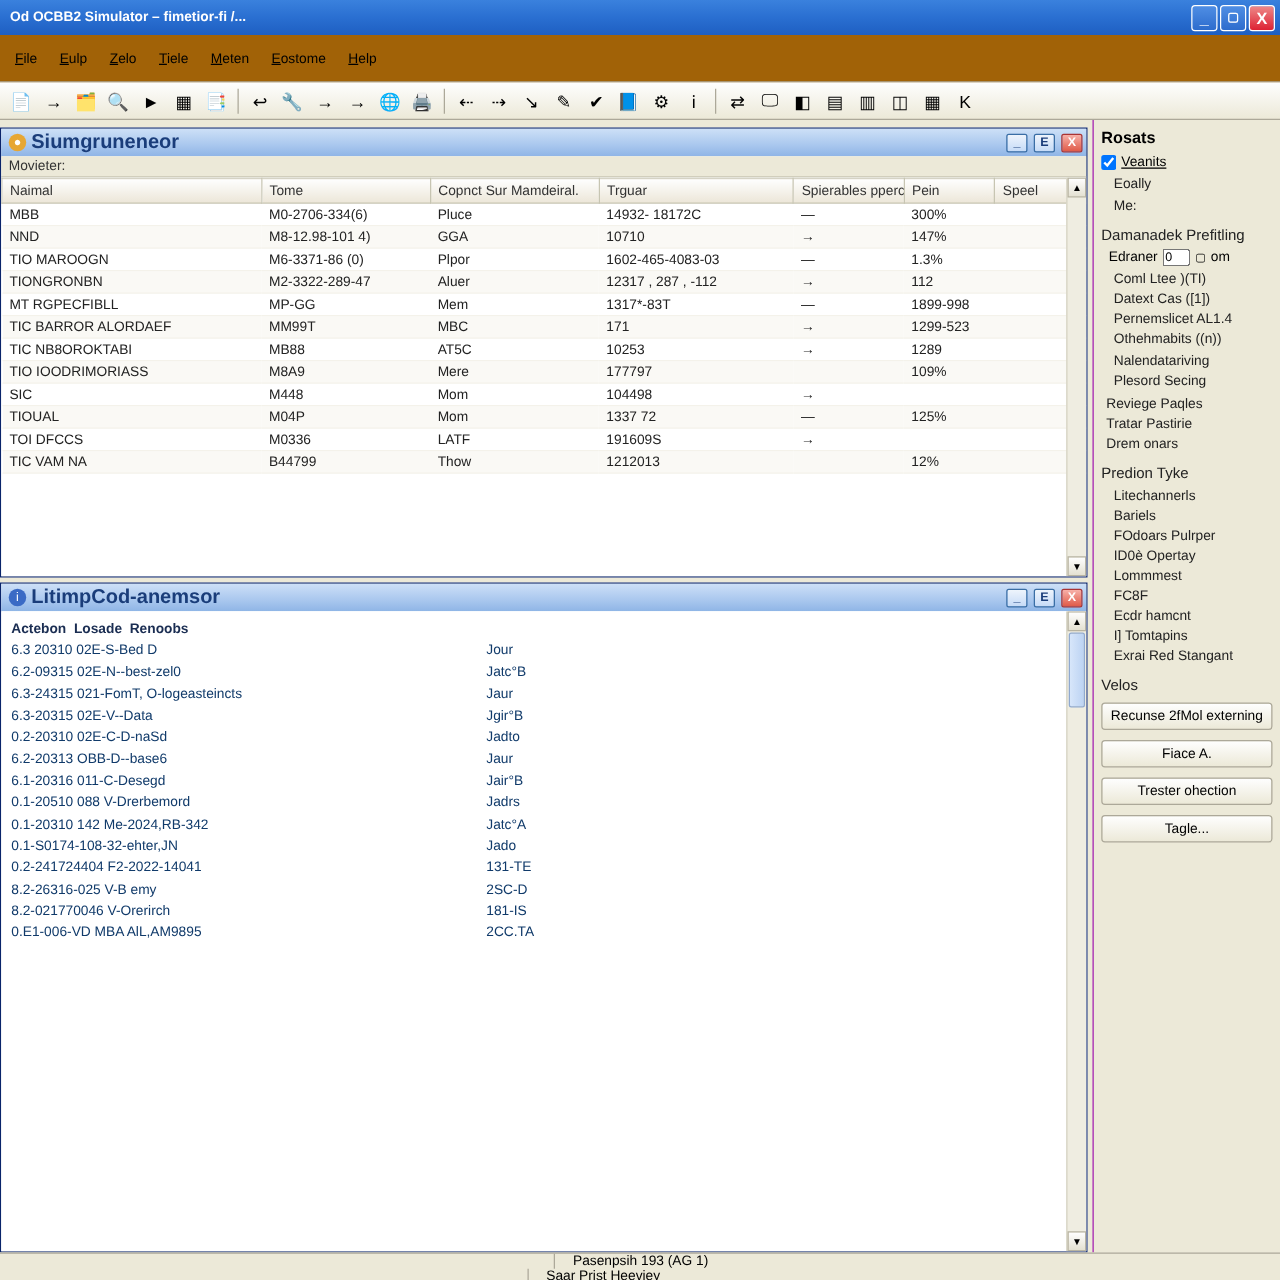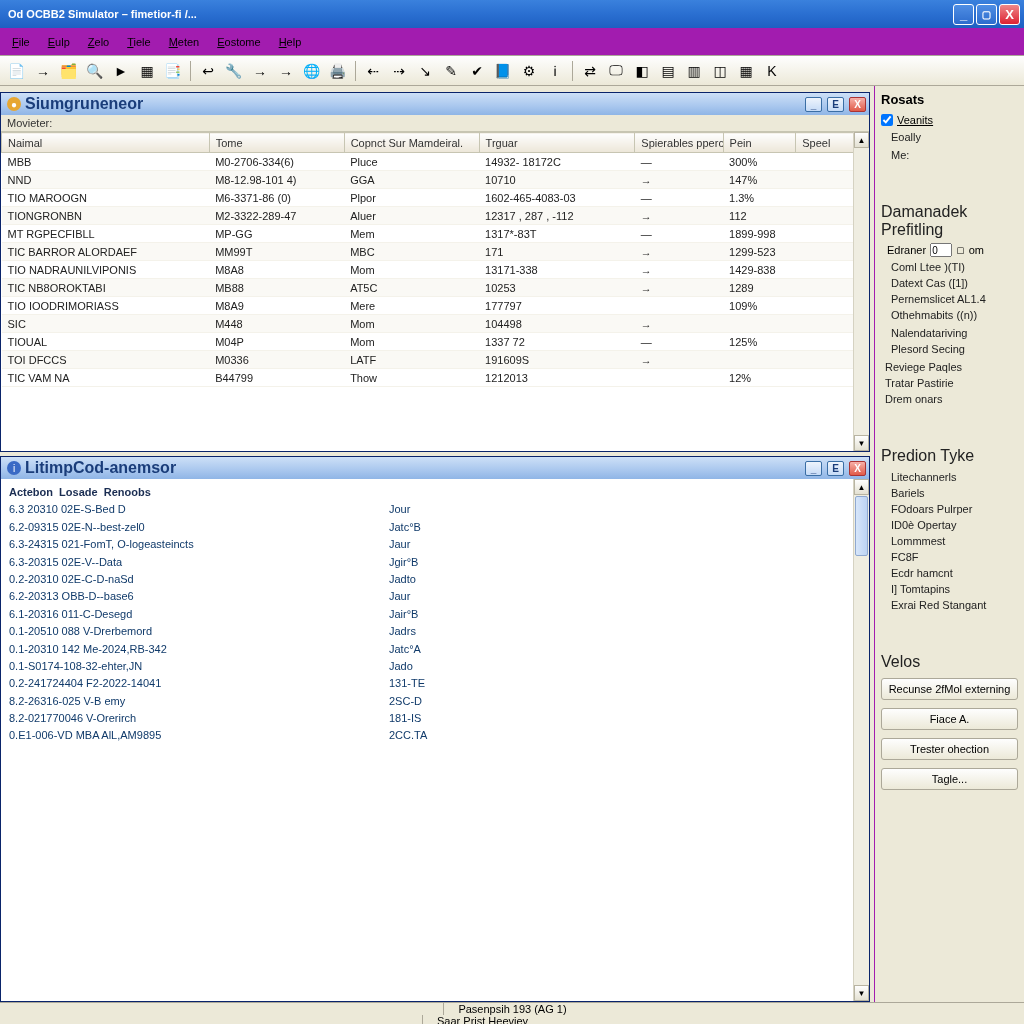--- a/index.html
+++ b/index.html
@@ -7,21 +7,21 @@
 
 
 .titlebar { height: 28px; background: linear-gradient(to bottom, #3a81dd 0%, #2a6fd1 50%, #1e5fc2 100%); display: flex; align-items: center; padding: 0 4px 0 8px; color: #fff; font-weight: bold; font-size: 13px; }
 .titlebar .spacer { flex: 1; }
 .winbtn { width: 21px; height: 21px; border: 1px solid #fff; border-radius: 3px; margin-left: 2px; display: flex; align-items: center; justify-content: center; font-weight: bold; font-size: 13px; cursor: pointer; }
 .winbtn.min { background: linear-gradient(#4f8ee4,#2d6ccd); color:#fff; }
 .winbtn.max { background: linear-gradient(#4f8ee4,#2d6ccd); color:#fff; font-size:10px; }
 .winbtn.close { background: linear-gradient(#e88,#d23); color:#fff; }
 
 
-.menubar { height: 28px; background: #a21caf; border-bottom: 1px solid #aca899; display: flex; align-items: center; padding: 0 4px; gap: 2px; }
+.menubar { height: 38px; background: #a16207; border-bottom: 1px solid #aca899; display: flex; align-items: center; padding: 0 4px; gap: 2px; }
 .menubar .menuitem { padding: 2px 8px; cursor: pointer; }
 .menubar .menuitem u { text-decoration: underline; }
 
 
 .toolbar { height: 30px; background: linear-gradient(#fefefe,#ece9d8); border-bottom:1px solid #aca899; display:flex; align-items:center; padding:0 6px; gap:4px; }
 .tb-btn { width:22px; height:22px; display:flex; align-items:center; justify-content:center; border:1px solid transparent; border-radius:3px; cursor:pointer; font-size:14px; }
 .tb-sep { width:1px; height:20px; background:#aca899; margin:0 2px; }
 
 
 .mainrow { flex:1; display:flex; min-height:0; }
@@ -51,21 +51,21 @@
 .logbody .hdr { font-weight:bold; color:#1a2d52; }
 .logbody .row .c1 { display:inline-block; width:380px; }
 .sublabel { background:#ece9d8; padding:2px 6px; color:#333; border-bottom:1px solid #c7c5b2; font-size:11px; }
 
 
 .sidebar { width:150px; background:#ece9d8; border-left:1px solid #a21caf; padding:4px 6px; display:flex; flex-direction:column; gap:2px; overflow:hidden; }
 .sidebar h3 { font-size:13px; font-weight:bold; padding:2px 0 4px; }
 .sidebar .chk { display:flex; align-items:center; gap:4px; padding:1px 0;text-decoration:underline; }
 .sidebar .chk input { width:12px; height:12px; }
 .sidebar .lbl { padding:2px 0 2px 4px; font-size:11px; color:#222; }
-.sidebar .sechdr { font-size:16px; color:#222; padding:6px 0 2px;margin-top:32px; }
+.sidebar .sechdr { font-size:12px; color:#222; padding:6px 0 2px; }
 .sidebar .indent { padding-left:10px; }
 .sidebar button { height:22px; background:linear-gradient(#fefefe,#ece9d8); border:1px solid #aca899; border-radius:3px; cursor:pointer; font-size:11px; margin:3px 0; width:100%; }
 .sideline { display:flex; align-items:center; gap:4px; font-size:10px; padding-left:6px; }
 .sideline input.tiny { width:22px; height:14px; font-size:10px; }
 
 
 .statusbar { height:22px; background:#ece9d8; border-top:1px solid #aca899; display:flex; align-items:center; font-size:11px;flex-direction:column; }
 .statusbar .cell { border-left:1px solid #aca899; padding:0 14px; height:100%; display:flex; align-items:center;}
 .statusbar .flex { flex:1; }
 
@@ -215,29 +215,20 @@
                 <tr>
                   <td>TIC BARROR ALORDAEF</td>
                   <td>MM99T</td>
                   <td>MBC</td>
                   <td>171</td>
                   <td>→</td>
                   <td>1299-523</td>
                   <td></td>
                 </tr>
                 <tr>
-                  <td>TIO NADRAUNILVIPONIS</td>
-                  <td>M8A8</td>
-                  <td>Mom</td>
-                  <td>13171-338</td>
-                  <td>→</td>
-                  <td>1429-838</td>
-                  <td></td>
-                </tr>
-                <tr>
                   <td>TIC NB8OROKTABI</td>
                   <td>MB88</td>
                   <td>AT5C</td>
                   <td>10253</td>
                   <td>→</td>
                   <td>1289</td>
                   <td></td>
                 </tr>
                 <tr>
                   <td>TIO IOODRIMORIASS</td>

